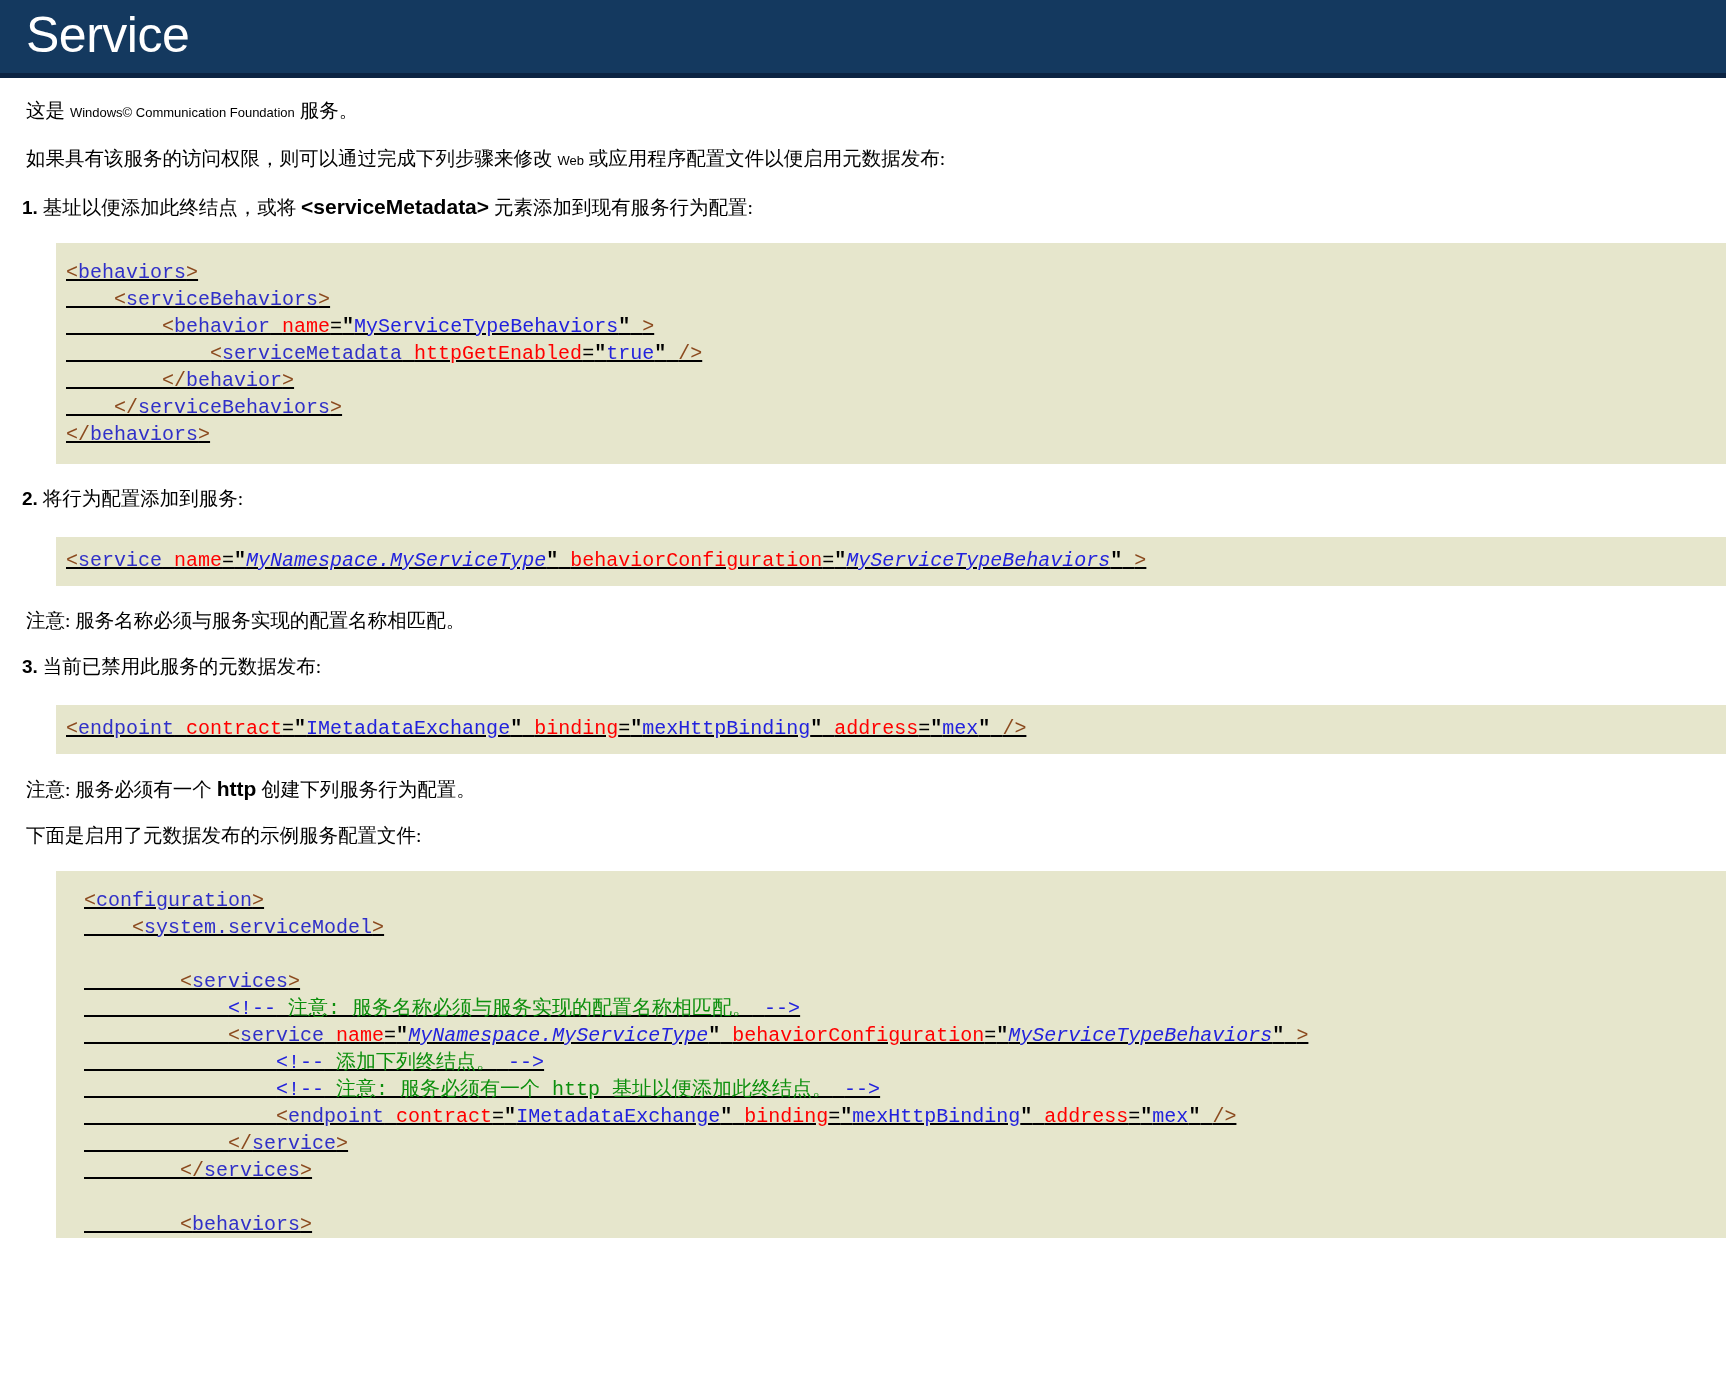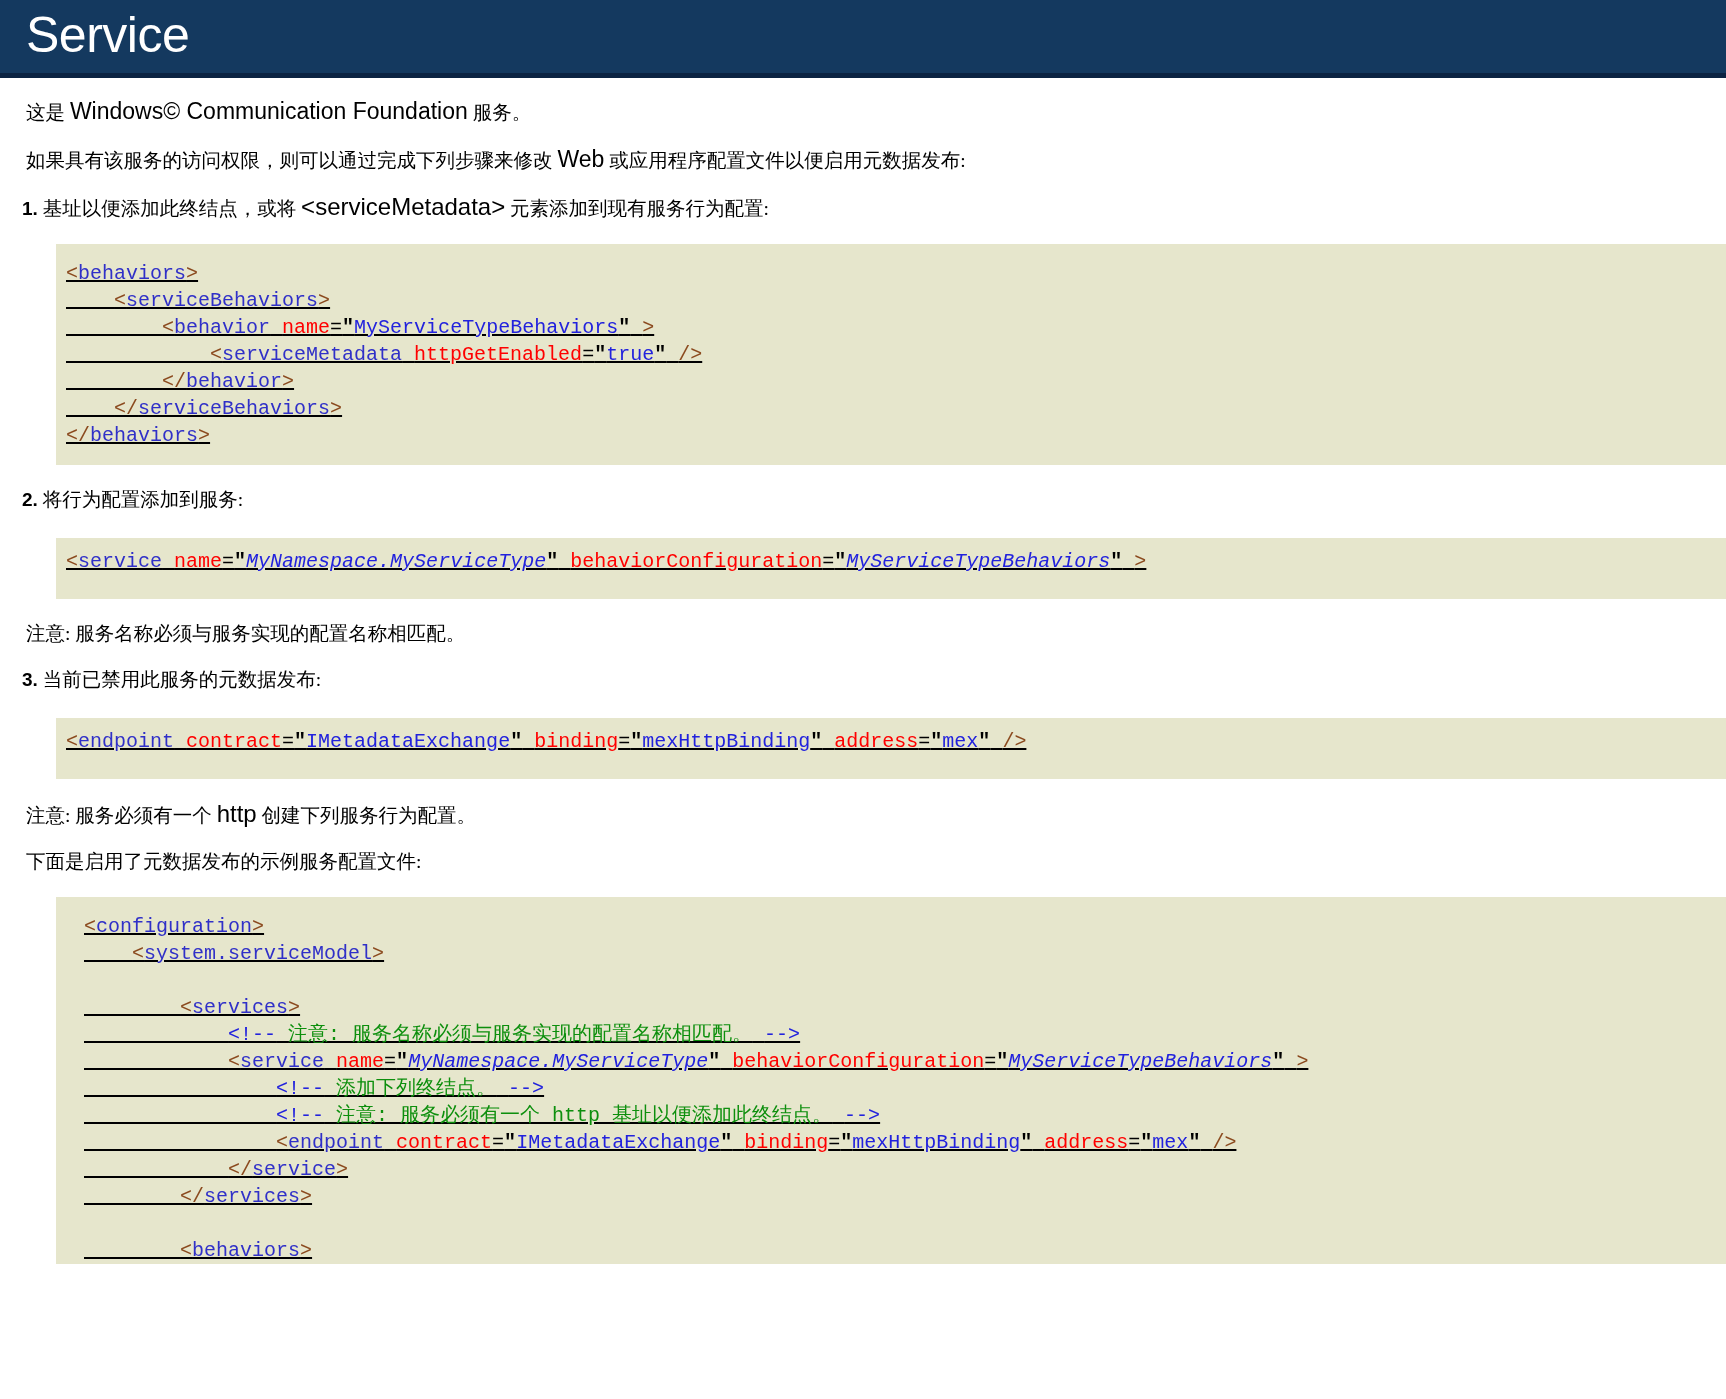--- a/index.html
+++ b/index.html
@@ -40,26 +40,26 @@
     font-size: 19.5px;
     line-height: 26px;
     margin: 20px 0 20px 26px;
     color: #000;
   }
   .para.bold { font-weight: bold; }
   .para.step { margin-left: 22px; }
 
   .latin {
     font-family: "Liberation Sans", "DejaVu Sans", sans-serif;
-    font-size: 23px;
+    font-size: 13px;
   }
   .latin-b {
     font-family: "Liberation Sans", "DejaVu Sans", sans-serif;
-    font-size: 24px;
-    font-weight: normal;
+    font-size: 21px;
+    font-weight: bold;
   }
   .stepnum {
     font-family: "Liberation Sans", "DejaVu Sans", sans-serif;
     font-weight: bold;
     font-size: 19px;
   }
 
   
   pre.code {
     background: #e6e6cc;
@@ -67,21 +67,21 @@
     padding: 16px 0 16px 10px;
     font-family: "Liberation Mono", "DejaVu Sans Mono", monospace;
     font-size: 20px;
     line-height: 27px;
     white-space: pre;
     overflow: hidden;
     color: #000;
     text-decoration: underline;
   }
   pre.code.single {
-    padding: 10px 0 24px 10px;
+    padding: 10px 0 12px 10px;
     margin-top: 25px;
   }
   pre.code.last {
     margin-bottom: 12px;
     padding-bottom: 0;
     padding-left: 28px;
   }
 
   
   .br   { color: #8b4a1e; }          

